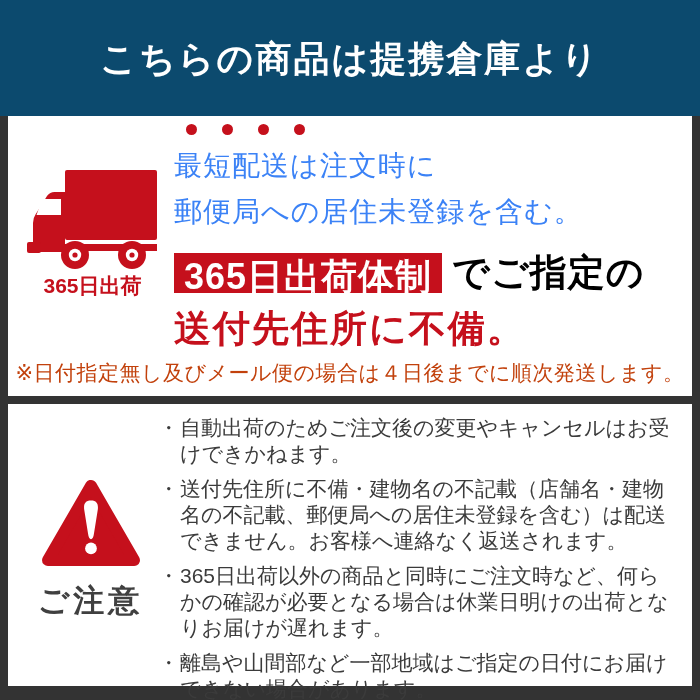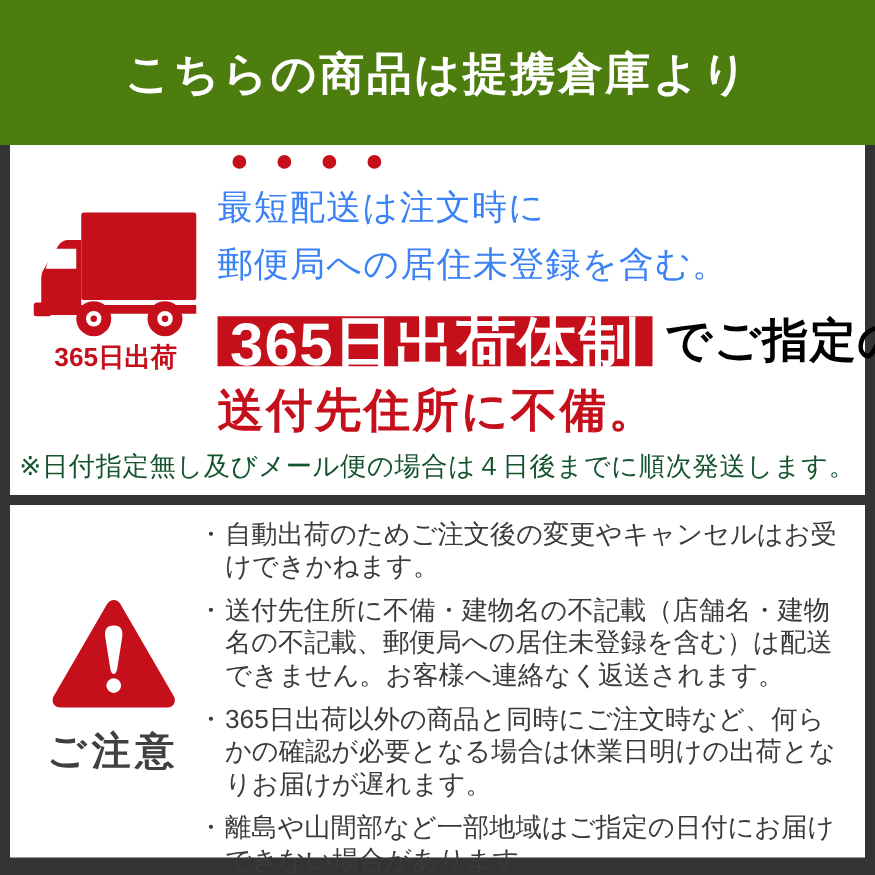--- a/index.html
+++ b/index.html
@@ -8,21 +8,21 @@
     font-family: "Liberation Sans", "DejaVu Sans", sans-serif;
     background: #333333;
     position: relative;
     overflow: hidden;
   }
   .frame { position: absolute; inset: 0; background: #333333; }
 
   
   .top-banner {
     position: absolute; left: 0; top: 0; width: 700px; height: 116px;
-    background: #4d7c0f; color: #ffffff;
+    background: #0c4a6e; color: #ffffff;
     display: flex; flex-direction: column; justify-content: center; align-items: center;
     text-align: center;
   }
   .top-banner .line {
     font-size: 36px; font-weight: bold; line-height: 45px; letter-spacing: 2px;
     white-space: nowrap;
   }
 
   
   .panel {
@@ -50,35 +50,35 @@
     width: 11px; height: 11px; border-radius: 50%; background: #c5101c;
   }
   .ship-h1, .ship-h2 {
     font-size: 28px; font-weight: normal; color: #3b82f6; line-height: 46px;
     letter-spacing: 1px; white-space: nowrap;
   }
   .ship-line3 {
     margin-top: 14px; display: flex; align-items: center; height: 48px;
   }
   .highlight-box {
-    background: #c5101c; color: #ffffff; font-size: 48px; font-weight: bold;
+    background: #c5101c; color: #ffffff; font-size: 36px; font-weight: bold;
     line-height: 48px; height: 40px; padding: 0 10px; letter-spacing: 1px;
     white-space: nowrap;
   }
   .highlight-suffix {
     font-size: 37px; font-weight: bold; color: #000000; margin-left: 10px;
     letter-spacing: 1px; white-space: nowrap;
   }
   .ship-line4 {
     margin-top: 7px; font-size: 37px; font-weight: bold; color: #c5101c;
     line-height: 50px; letter-spacing: 2px; white-space: nowrap;
   }
   .ship-note {
     position: absolute; left: 0; bottom: 9px; width: 100%;
-    text-align: center; font-size: 21px; color: #14532d; letter-spacing: 0.5px;
+    text-align: center; font-size: 21px; color: #c2410c; letter-spacing: 0.5px;
     white-space: nowrap;
   }
 
   
   .caution-col {
     position: absolute; left: 20px; top: 72px; width: 125px; text-align: center;
   }
   .caution-col svg { display: block; margin: 0 auto; }
   .caution-label {
     margin-top: 10px; font-size: 31px; font-weight: bold; color: #404040;

